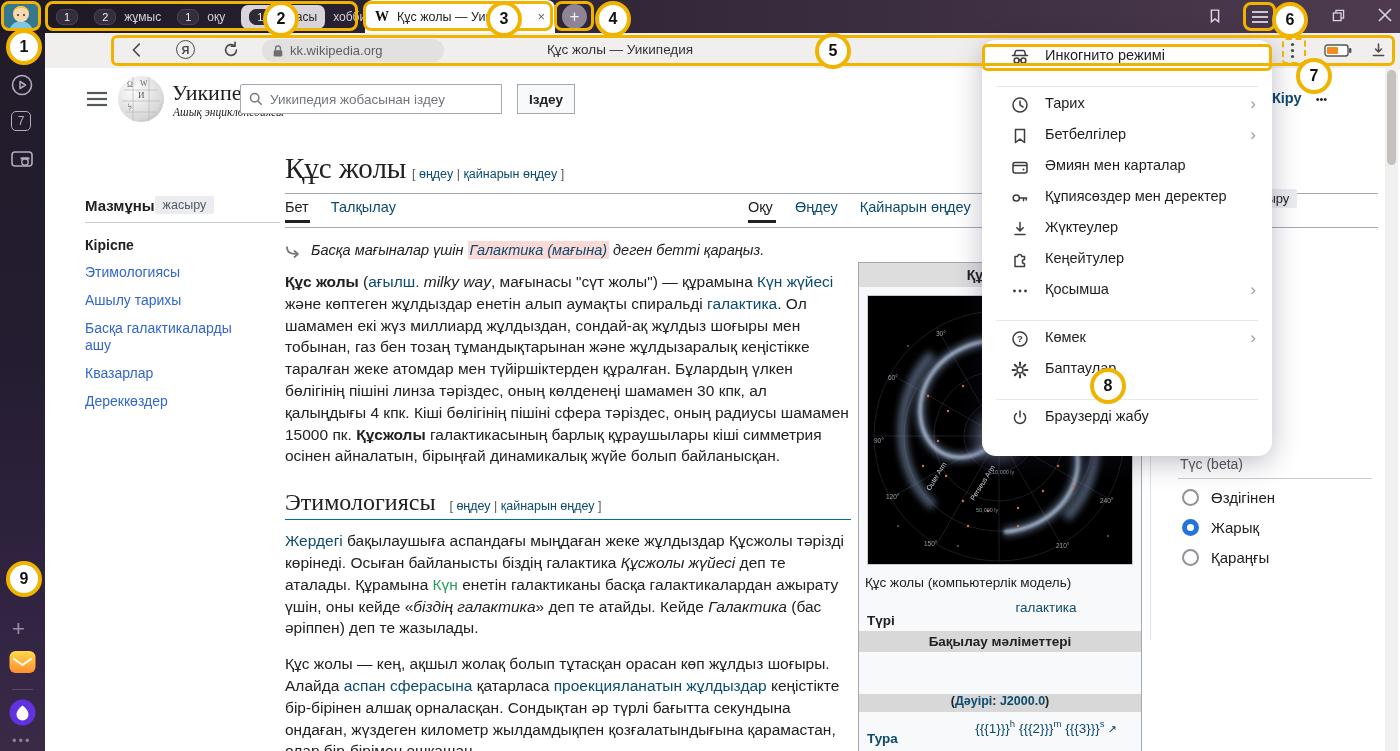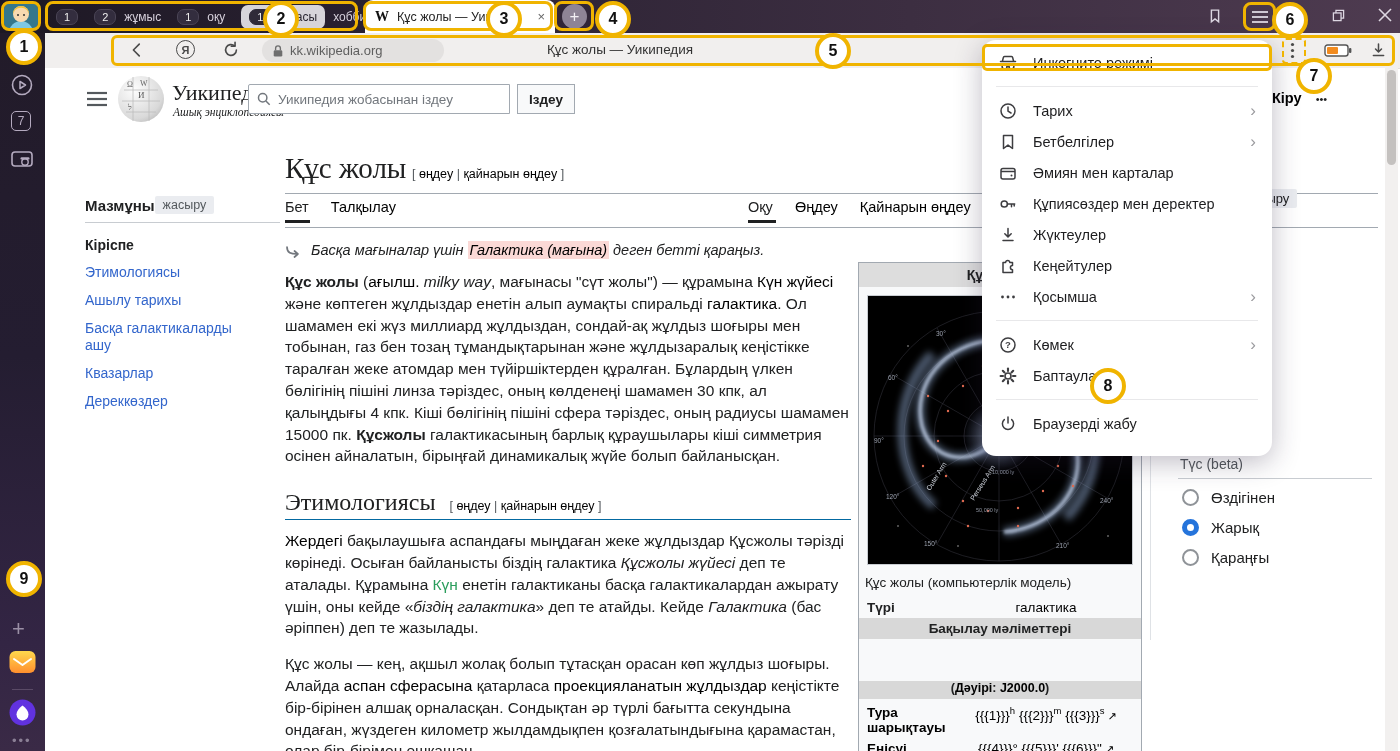--- a/index.html
+++ b/index.html
@@ -41,25 +41,25 @@
 
   
   .callout{position:absolute;width:28px;height:28px;border-radius:50%;background:#fff;border:4px solid #f0b400;
     color:#111;font-weight:bold;font-size:16px;display:flex;align-items:center;justify-content:center;z-index:50;box-sizing:content-box;}
   .ybox{position:absolute;border:3px solid #f0b400;border-radius:8px;z-index:48;pointer-events:none;box-sizing:border-box;}
   .ybox.dash{border-width:2px;border-style:dashed;border-radius:4px;}
 
   
   .menu{position:absolute;left:982px;top:40px;width:290px;height:416px;background:#fff;border-radius:14px;
     box-shadow:0 6px 28px rgba(40,30,60,.3);z-index:40;padding:7px 0;box-sizing:border-box;}
-  .mi{display:flex;align-items:center;height:31px;padding:0 16px;gap:15px;font-size:14.5px;color:#1d1d1f;}
+  .mi{display:flex;height:31px;padding:0 16px;gap:15px;font-size:14.5px;color:#1d1d1f;margin-left:12px;}
   .mi svg{color:#3d3d40;flex:0 0 auto;}
   .mi .ch{margin-left:auto;color:#9b9b9f;font-size:17px;line-height:1;}
   .mdiv{height:1px;background:#e8e8ea;margin:8px 14px;}
-  .lnk{color:#000000;}
+  .lnk{color:#0c4a6e;}
   .grn{color:#2a9d5c;}
   .i{font-style:italic;}
   .b{font-weight:bold;}
   .dim{color:#54595d;}
   .sup{vertical-align:super;font-size:9.5px;}
   .ext{font-size:11px;}
   .pink{background:#fbd9d6;padding:1px 2px;}
   .serif{font-family:"Liberation Serif","DejaVu Serif",serif;}
   .hr{position:absolute;height:1px;background:#a2a9b1;}
   .para{font-size:15.5px;line-height:21.8px;color:#202122;}
@@ -67,21 +67,21 @@
   .tabunder{position:absolute;height:3px;background:#202122;}
   .tocitem{color:#3366cc;font-size:14px;margin-bottom:11px;line-height:17px;}
 
   
   .infobox{position:absolute;left:858px;top:262px;width:284px;background:#f8f9fa;border:1px solid #a2a9b1;
     font-size:13.5px;box-sizing:border-box;z-index:5;}
   .ib-title{background:#ddd;text-align:center;font-weight:bold;padding:4px 2px;font-size:14px;}
   .ib-img{margin:8px;border:1px solid #c8ccd1;background:#000;}
   .ib-cap{text-align:left;padding:2px 6px 7px;font-size:13.5px;}
   .ib-row{display:flex;padding:3px 8px;align-items:flex-start;}
-  .ib-row .lab{flex:0 0 92px;font-weight:bold;}
+  .ib-row .lab{flex:0 0 92px;font-weight:bold;margin-top:13px;}
   .ib-row .val{flex:1;text-align:center;}
   .ib-head{background:#d8d8d8;text-align:center;font-weight:bold;padding:3px 14px;}
   .ib-sub{background:#d8d8d8;text-align:center;font-size:12.5px;padding:0 2px 4px;font-weight:bold;margin-top:42px;}
 
   
   .radio{width:17px;height:17px;border-radius:50%;border:2px solid #8f9398;background:#fff;box-sizing:border-box;}
   .radio.sel{border:5px solid #2574db;}
   .app-opt{position:absolute;display:flex;align-items:center;gap:12px;font-size:15px;color:#202122;}
 
   
@@ -229,21 +229,21 @@
     <circle cx="25" cy="25" r="23" fill="url(#globe)"></circle>
     <path d="M8 16 h34 M6 27 h38 M10 38 h30 M17 3 v44 M33 3 v44" stroke="#bdbdbd" stroke-width="0.8" fill="none"></path>
     <text x="11" y="13" font-size="8" fill="#666" font-family="serif">Ω</text>
     <text x="22" y="24" font-size="9" fill="#555" font-family="serif">И</text>
     <text x="24" y="12" font-size="8" fill="#666" font-family="serif">W</text>
     <text x="12" y="36" font-size="8" fill="#666" font-family="serif">ל</text>
   </svg>
   <div class="abs serif" style="left:172px;top:80px;font-size:22px;color:#202122;">УикипедиЯ</div>
   <div class="abs serif i" style="left:173px;top:106px;font-size:11.5px;color:#202122;">Ашық энциклопедиясы</div>
 
-  <div class="abs" style="left:248px;top:84px;width:262px;height:30px;border:1px solid #a2a9b1;border-radius:2px 0 0 2px;display:flex;align-items:center;gap:7px;padding:0 8px;box-sizing:border-box;background:#fff;">
+  <div class="abs" style="left:240px;top:84px;width:262px;height:30px;border:1px solid #a2a9b1;border-radius:2px 0 0 2px;display:flex;align-items:center;gap:7px;padding:0 8px;box-sizing:border-box;background:#fff;">
     <svg width="14" height="14" viewBox="0 0 16 16">
       <circle cx="6.5" cy="6.5" r="4.8" fill="none" stroke="#72777d" stroke-width="1.7"></circle>
       <line x1="10.2" y1="10.2" x2="14.5" y2="14.5" stroke="#72777d" stroke-width="1.7"></line>
     </svg>
     <span style="color:#72777d;font-size:13.5px;">Уикипедия жобасынан іздеу</span>
   </div>
   <div class="abs" style="left:517px;top:84px;width:58px;height:30px;border:1px solid #a2a9b1;background:#f8f9fa;display:flex;align-items:center;justify-content:center;font-weight:bold;font-size:13.5px;box-sizing:border-box;">Іздеу</div>
 
   <div class="abs" style="left:1210px;top:90px;font-size:14.5px;">
     <span class="lnk">Тіркелу</span>

